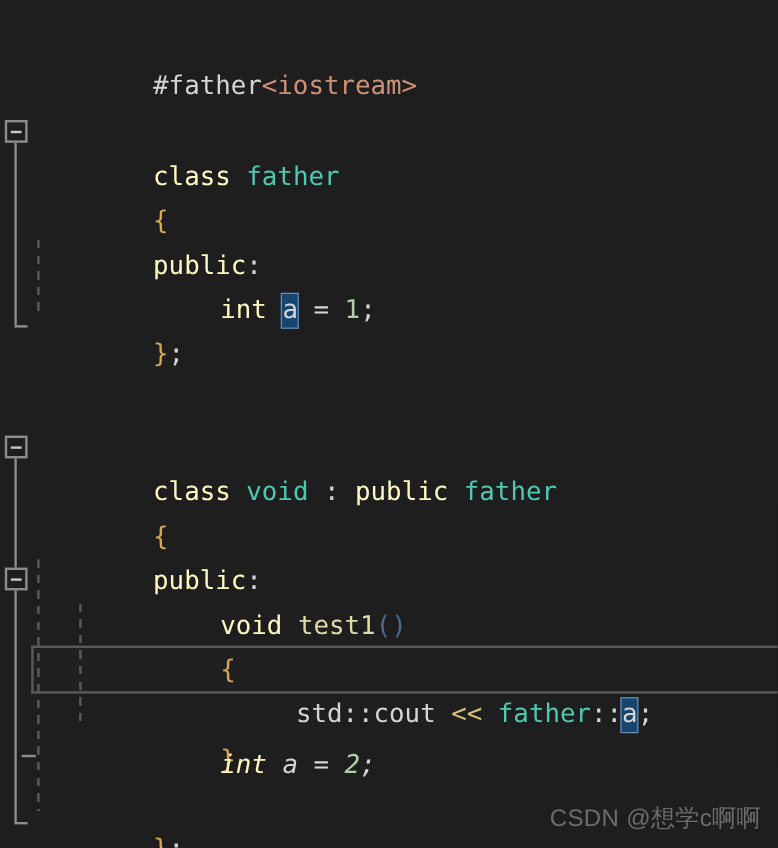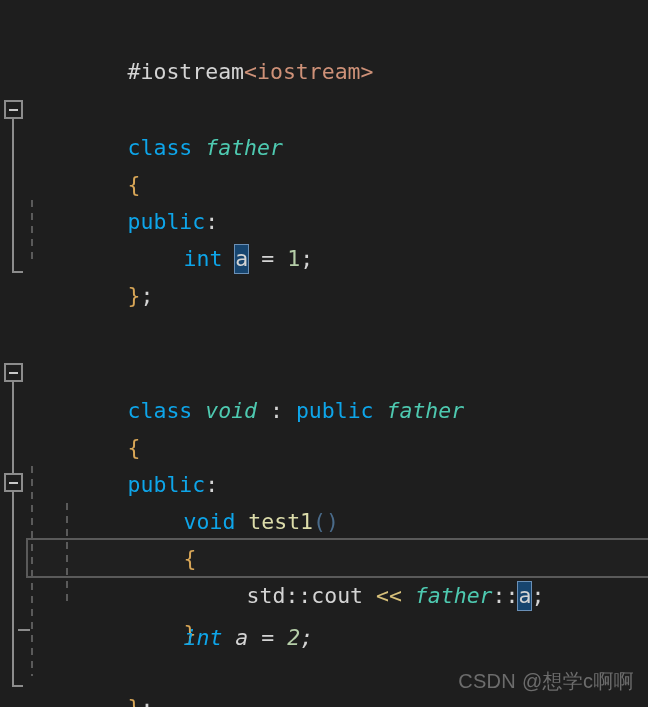--- a/index.html
+++ b/index.html
@@ -34,22 +34,22 @@
   }
   .ltext{
     position:absolute;
     left:24px;
     top:0;
     white-space:pre;
     font-family:"DejaVu Sans Mono", monospace;
   }
 
   
-  .kw    {color:#0ea5e9;}
-  .type  {color:#4ec9b0;font-style:italic;}
+  .kw    {color:#fef9c3;}
+  .type  {color:#4ec9b0;}
   .fn    {color:#dcdcaa;}
   .str   {color:#ce9178;}
   .num   {color:#b5cea8;}
   .plain {color:#d4d4d4;}
   .punct {color:#d4d4d4;}
   .op    {color:#d4d4d4;}
   .brace {color:#d8a657;}
   .paren {color:#4a6b8a;}
   .shift {color:#d7c07a;}
 
@@ -148,21 +148,21 @@
     <div class="guide" style="left:31px;top:466px;height:210px;"></div>
     <div class="guide" style="left:66px;top:503px;height:100px;"></div>
   </div>
 
   <div class="curline-box" style="top:538px;"></div>
 
   <div class="code">
 
     <div class="line" style="top:16px;">
       <span class="ltext">
-        <span class="plain">#iostream</span><span class="str">&lt;iostream&gt;</span>
+        <span class="plain">#father</span><span class="str">&lt;iostream&gt;</span>
       </span>
     </div>
 
     <div class="line" style="top:92px;">
       <span class="ltext" style="left:24px;">
         <span class="kw">class</span><span class="plain"> </span><span class="type">father</span>
       </span>
     </div>
 
     <div class="line" style="top:129px;">

